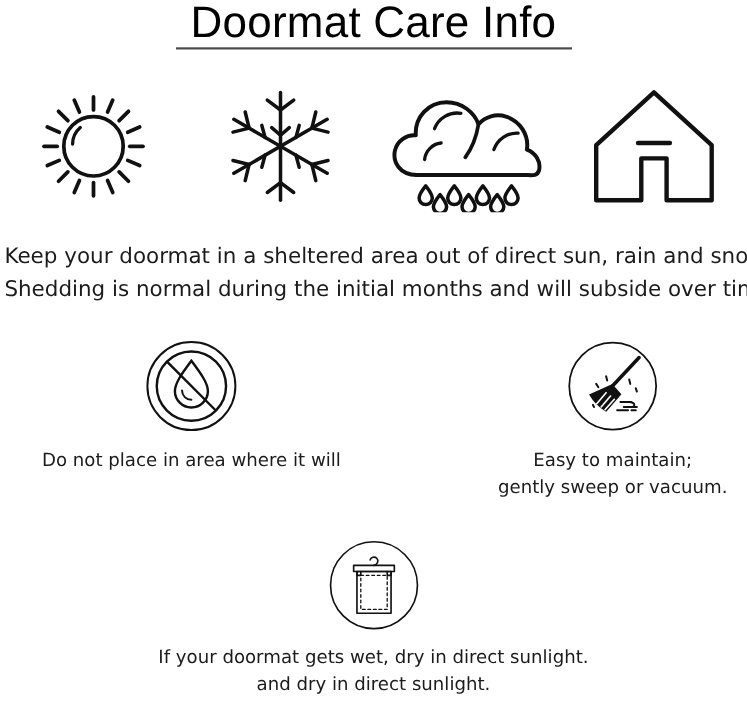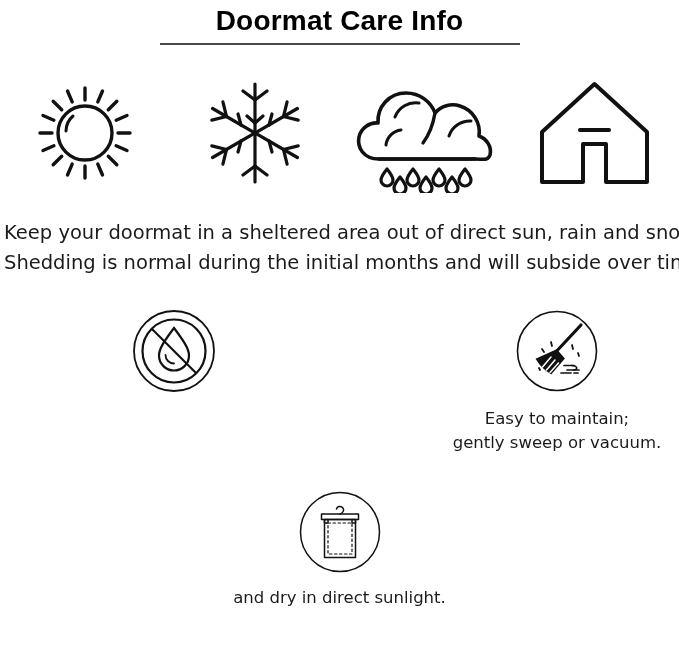--- a/index.html
+++ b/index.html
@@ -20,22 +20,22 @@
   
   .title-block {
     position: absolute;
     left: 0;
     top: 0;
     width: 679px;
     text-align: center;
   }
   .title {
     font-family: "Liberation Sans", sans-serif;
-    font-weight: bold;
-    font-size: 28px;
+    font-weight: normal;
+    font-size: 40px;
     letter-spacing: 0.2px;
     line-height: 38px;
     margin: 2px 0 0 0;
     color: #000000;
   }
   .title-rule {
     width: 360px;
     height: 2px;
     background: #4a4a4a;
     margin: 3px auto 0 auto;
@@ -252,20 +252,21 @@
         <svg width="84" height="84" viewBox="0 0 84 84" fill="none" stroke="#111" stroke-width="1.8" stroke-linecap="round">
           <circle cx="42" cy="42" r="40"></circle>
           <circle cx="42" cy="42" r="31.5" stroke-width="2.2"></circle>
           <path d="M42 19 C33 31 27 39.5 27 46.5 a15 15 0 0 0 30 0 C57 39.5 51 31 42 19 Z" stroke-width="2.2"></path>
           <path d="M33.5 46 a8.5 8.5 0 0 0 8.5 8.5" stroke-width="1.8"></path>
           <line x1="20.5" y1="20.5" x2="63.5" y2="63.5" stroke-width="2.2"></line>
         </svg>
       </span>
     </div>
     <div class="care-caption">
+      <span class="line">Do not place in area where it will</span>
     </div>
   </div>
 
   <div class="care-col right">
     <div class="care-icon">
       <span>
         <svg width="84" height="84" viewBox="0 0 84 84" fill="none" stroke="#111" stroke-width="1.6" stroke-linecap="round">
           <circle cx="42" cy="42" r="39.5"></circle>
 
           <line x1="66" y1="16" x2="38" y2="46" stroke-width="3.2"></line>
@@ -316,15 +317,16 @@
         <path d="M26.5 29.5 L26.5 33 L30 33 L30 29.5"></path>
         <path d="M54 29.5 L54 33 L57.5 33 L57.5 29.5"></path>
 
         <rect x="26.5" y="29.5" width="31" height="38"></rect>
 
         <rect x="30" y="33" width="24" height="31" stroke-dasharray="2.5 2.5" stroke-width="1.2"></rect>
       </svg>
     </span>
   </div>
   <div class="dry-caption">
+    <span class="line">If your doormat gets wet, dry in direct sunlight.</span>
     <span class="line">and dry in direct sunlight.</span>
   </div>
 </div>
 
 </body></html>

